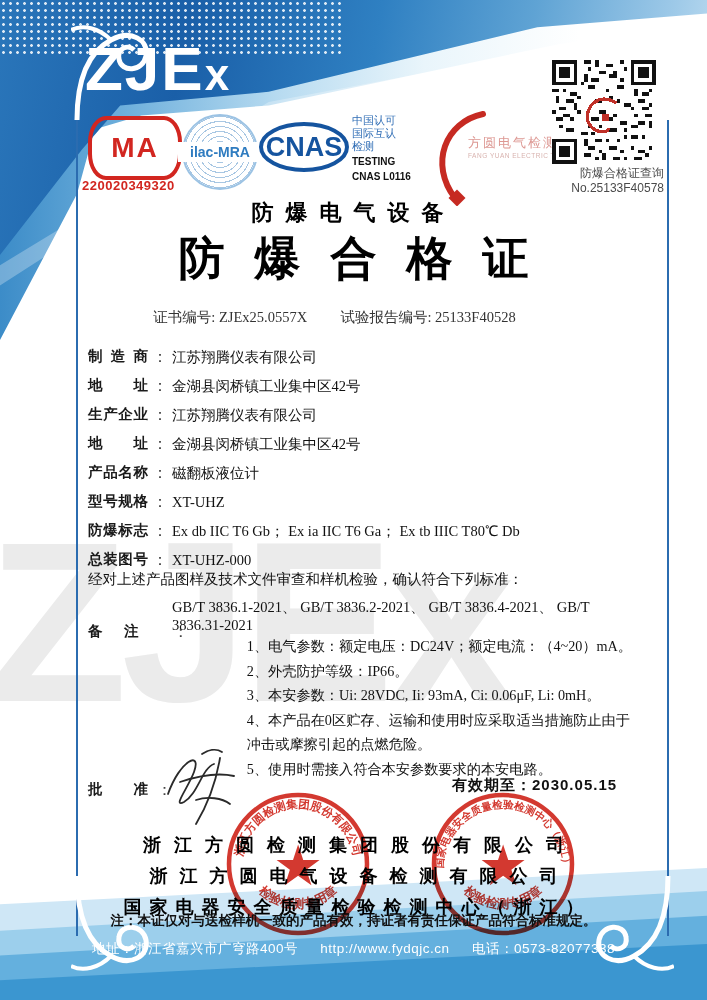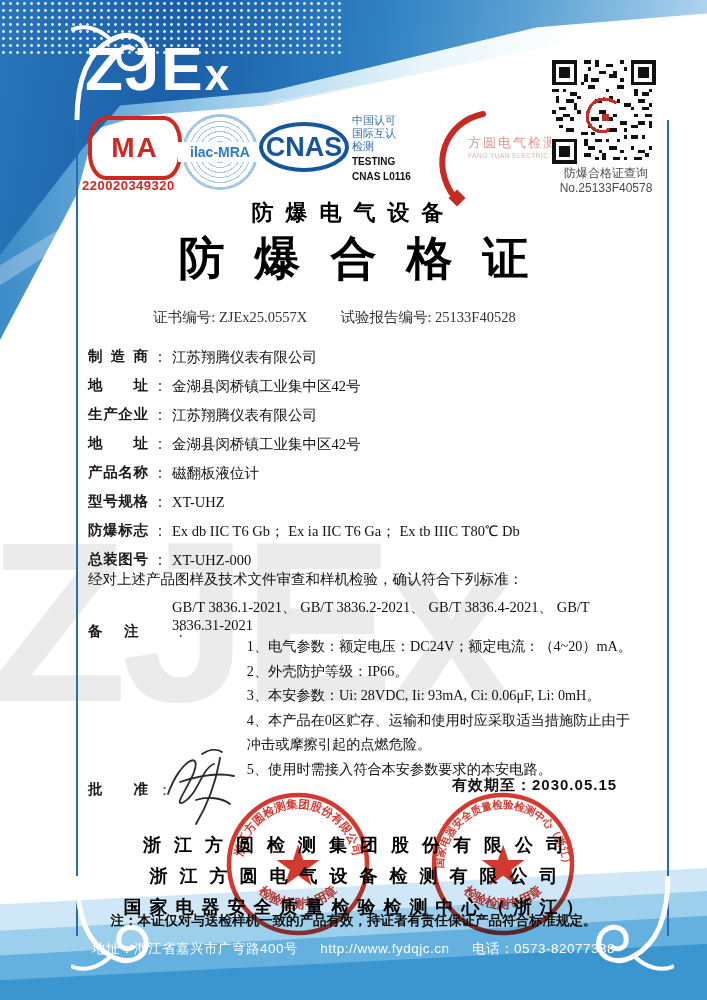--- a/index.html
+++ b/index.html
@@ -44,21 +44,21 @@
         display:flex;align-items:center;justify-content:center;color:#2f7cc0;font-weight:800;font-size:14px;}
   .cnas{left:258px;top:120px;}
   .cnas-side{left:352px;top:114px;line-height:13px;}
   .cnas-side .cn{color:#2f6db5;font-size:11px;}
   .cnas-side .bk{color:#111;font-size:10px;font-weight:800;line-height:12px;margin-top:3px;}
   .fy-logo{left:425px;top:108px;}
   .fy-text{left:468px;top:134px;}
   .fy-text .cn{color:#dd9893;font-size:13px;letter-spacing:2px;}
   .fy-text .en{color:#d8b2ae;font-size:6.5px;letter-spacing:.5px;}
   .qr{left:552px;top:60px;width:104px;height:104px;}
-  .qr-cap{left:548px;top:166px;width:116px;text-align:center;color:#4a4a4a;font-size:12px;line-height:15px;}
+  .qr-cap{left:548px;top:166px;width:116px;text-align:right;color:#4a4a4a;font-size:12px;line-height:15px;}
   
   .subtitle{position:absolute;left:0;top:198px;width:707px;text-align:center;z-index:2;
         font-size:22px;font-weight:800;letter-spacing:12px;color:#000;}
   .main-title{position:absolute;left:0;top:228px;width:707px;text-align:center;z-index:2;
         font-size:46px;font-weight:900;letter-spacing:30px;text-indent:30px;color:#000;}
   .cert-line{position:absolute;left:0;top:308px;width:669px;text-align:center;z-index:2;
         font-family:"Liberation Serif",serif;font-size:14.5px;color:#333;}
   .cert-line .gap{display:inline-block;width:26px;}
   
   .fields{position:absolute;left:88px;top:342px;z-index:2;width:545px;}

